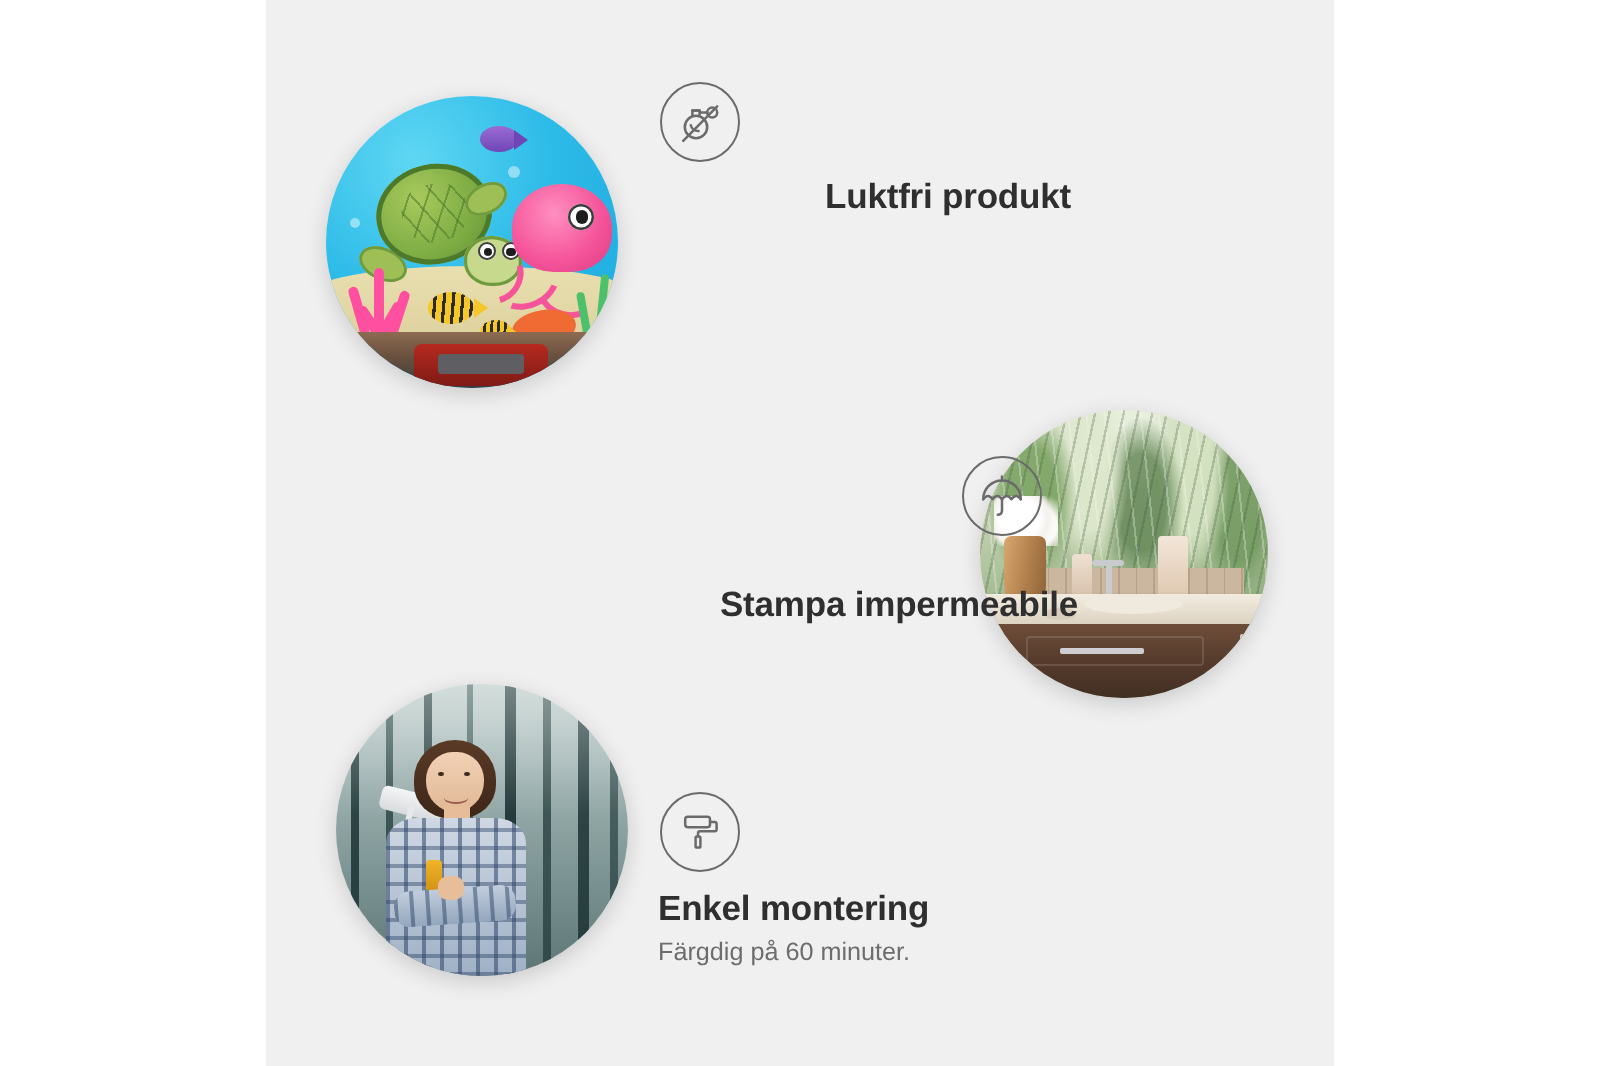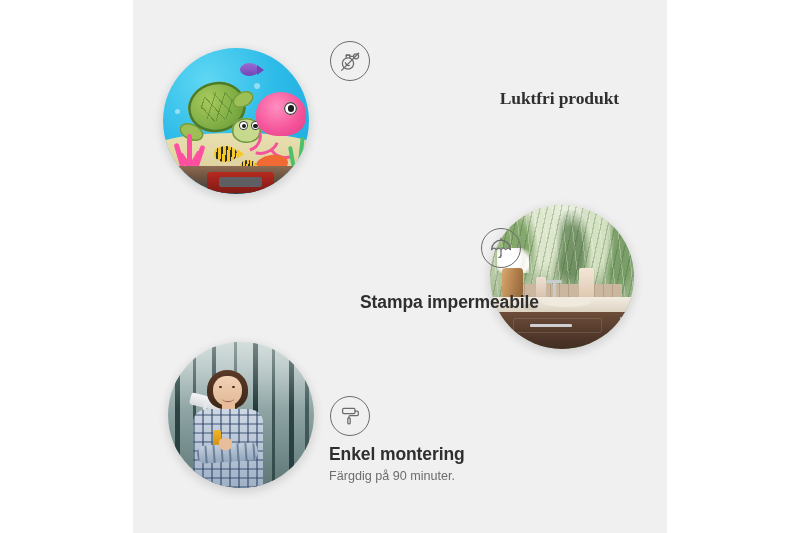--- a/index.html
+++ b/index.html
@@ -62,22 +62,21 @@
     line-height: 16.4px;
     color: #6d6d6d;
     margin-top: 4px;
   }
 
   
   #feature-odour {
     left: 196px;
     top: 41px;
     width: 290px;
-    text-align: right;
-    font-family: Liberation Serif, serif;
+    text-align: center;
   }
   #feature-odour .feature-icon { margin-left: 1px; }
   #feature-odour .feature-body { width: 276px; }
 
   
   #feature-water {
     left: 76px;
     top: 228px;
     width: 330px;
     text-align: right;
@@ -667,17 +666,17 @@
 
     <div class="feature" id="feature-mount">
       <div class="feature-icon">
         <svg width="26" height="26" viewBox="0 0 26 26" fill="none" stroke="#6b6b6b" stroke-width="1.25" stroke-linecap="round" stroke-linejoin="round">
           <rect x="5.6" y="5.4" width="12.4" height="5.2" rx="1.3"></rect>
           <path d="M18 8h2.3c.6 0 1 .4 1 1v2.6c0 .6-.4 1-1 1H13c-.6 0-1 .4-1 1v1.5"></path>
           <rect x="10.8" y="15.2" width="2.4" height="5.6" rx="0.7"></rect>
         </svg>
       </div>
       <div class="feature-title">Enkel montering</div>
-      <div class="feature-body">Färgdig på 90 minuter.</div>
+      <div class="feature-body">Färgdig på 60 minuter.</div>
     </div>
 
   </div>
 </div>
 
 </body></html>

